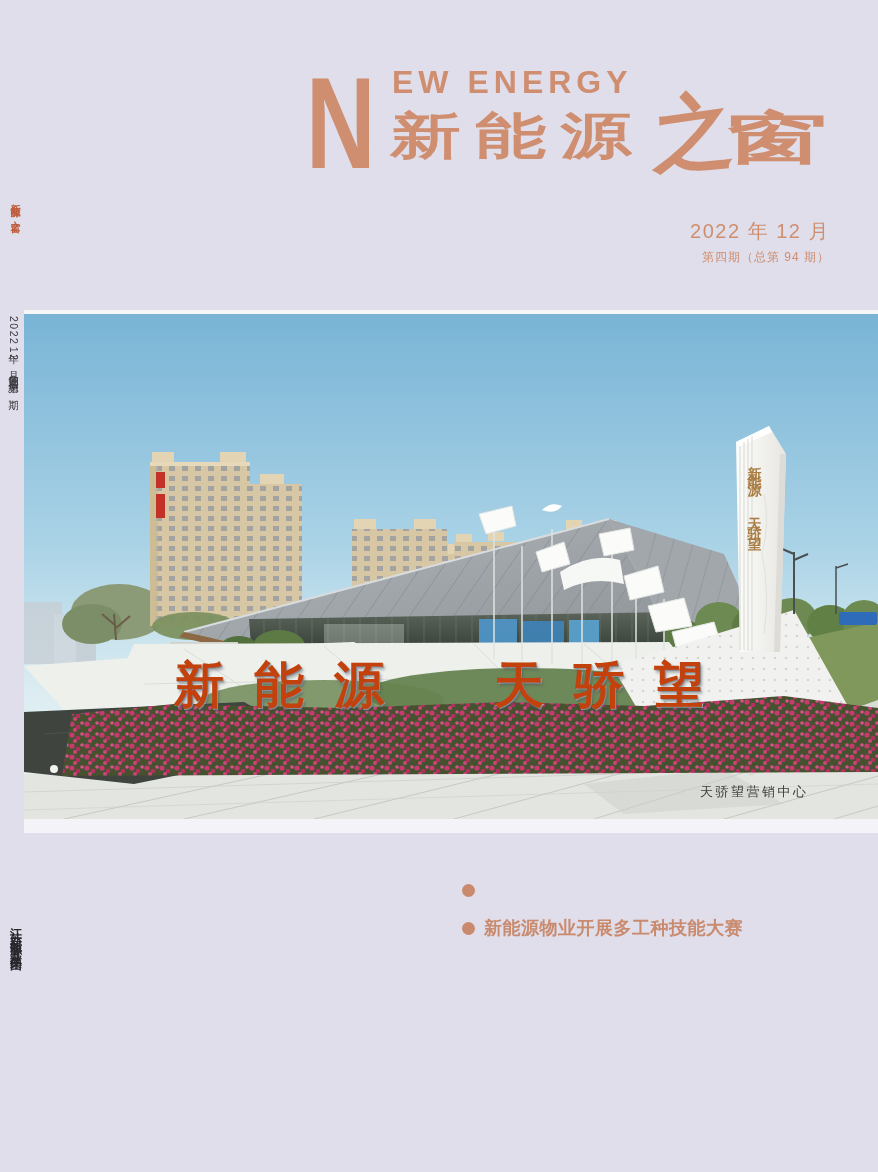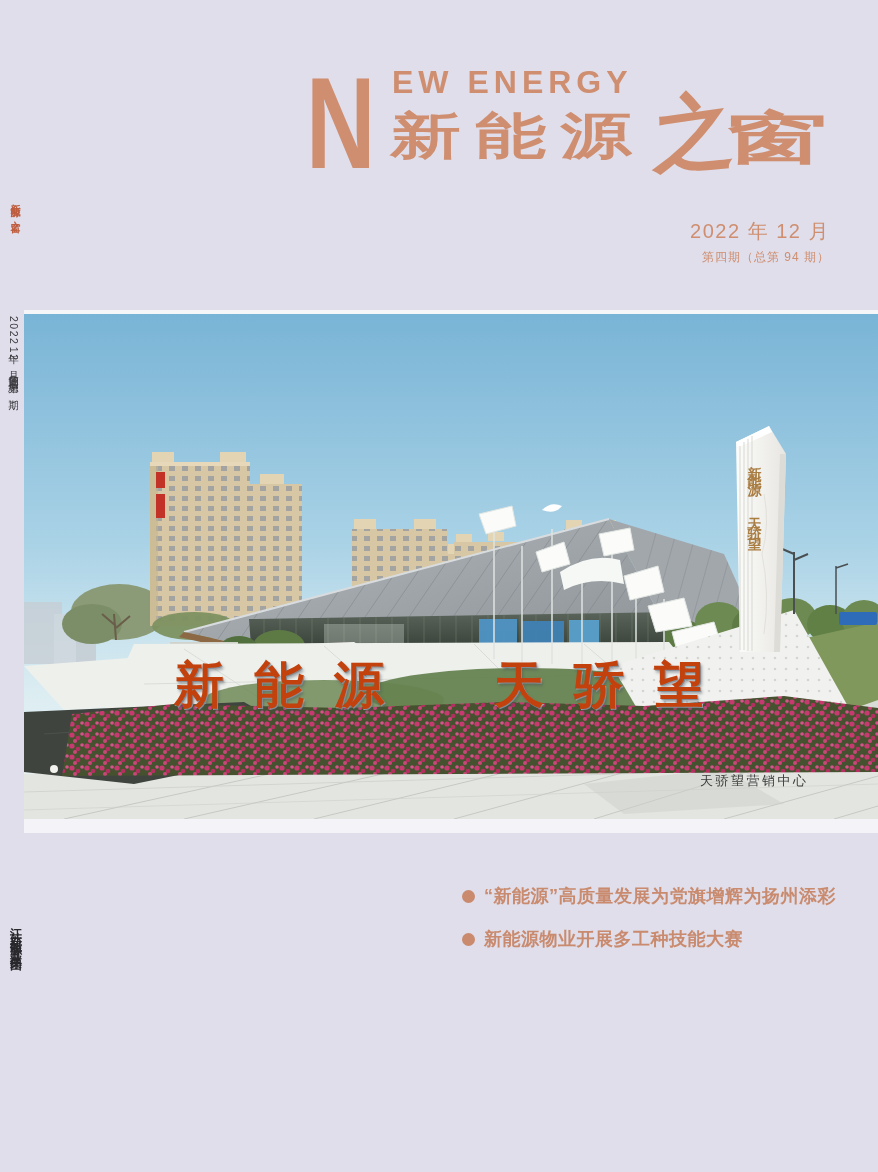--- a/index.html
+++ b/index.html
@@ -29,21 +29,21 @@
   
   .photo-band-top{left:24px;top:310px;width:854px;height:4px;background:#f6f6f9;}
   .photo-band-bot{left:24px;top:819px;width:854px;height:14px;background:#f4f4f8;}
   .photo{left:24px;top:314px;width:854px;height:505px;overflow:hidden;}
   .photo svg{display:block;}
   .lawn-letters{left:150px;top:346px;font-size:50px;font-weight:bold;letter-spacing:30px;
     word-spacing:36px;color:#c2410c;white-space:nowrap;line-height:1;
     text-shadow:2px 3px 3px rgba(70,80,92,.45),1px 1px 0 #aeb6bc;}
   .monument-text{left:724px;top:140px;height:185px;color:#aa7d42;font-size:14px;
     font-weight:bold;letter-spacing:9px;line-height:1;}
-  .photo-caption{left:676px;top:458px;font-size:13px;color:#3c3e3c;letter-spacing:2.5px;}
+  .photo-caption{left:676px;top:469px;font-size:13px;color:#3c3e3c;letter-spacing:2.5px;}
   
   .headlines{left:462px;top:884px;width:400px;}
   .headline{display:flex;align-items:center;margin-bottom:19px;}
   .bullet{width:13px;height:13px;border-radius:50%;background:#c98a6e;flex:0 0 13px;margin-right:9px;}
   .headline-text{color:#c98a6e;font-size:18px;font-weight:bold;letter-spacing:.5px;white-space:nowrap;}
 </style>
 </head>
 <body>
 
 <div class="abs v-up spine-logo">新能源·之窗</div>
@@ -345,19 +345,18 @@
   </svg>
 
   <div class="abs lawn-letters">新能源 天骄望</div>
   <div class="abs v-up monument-text">新能源·天骄望</div>
   <div class="abs photo-caption">天骄望营销中心</div>
 </div>
 
 <div class="abs headlines">
   <div class="headline">
     <span class="bullet"></span>
-    <span class="headline-text">“新能源”高质量发展为党旗增辉为扬州添彩</span>
   </div>
   <div class="headline">
     <span class="bullet"></span>
     <span class="headline-text">新能源物业开展多工种技能大赛</span>
   </div>
 </div>
 
 </body></html>

